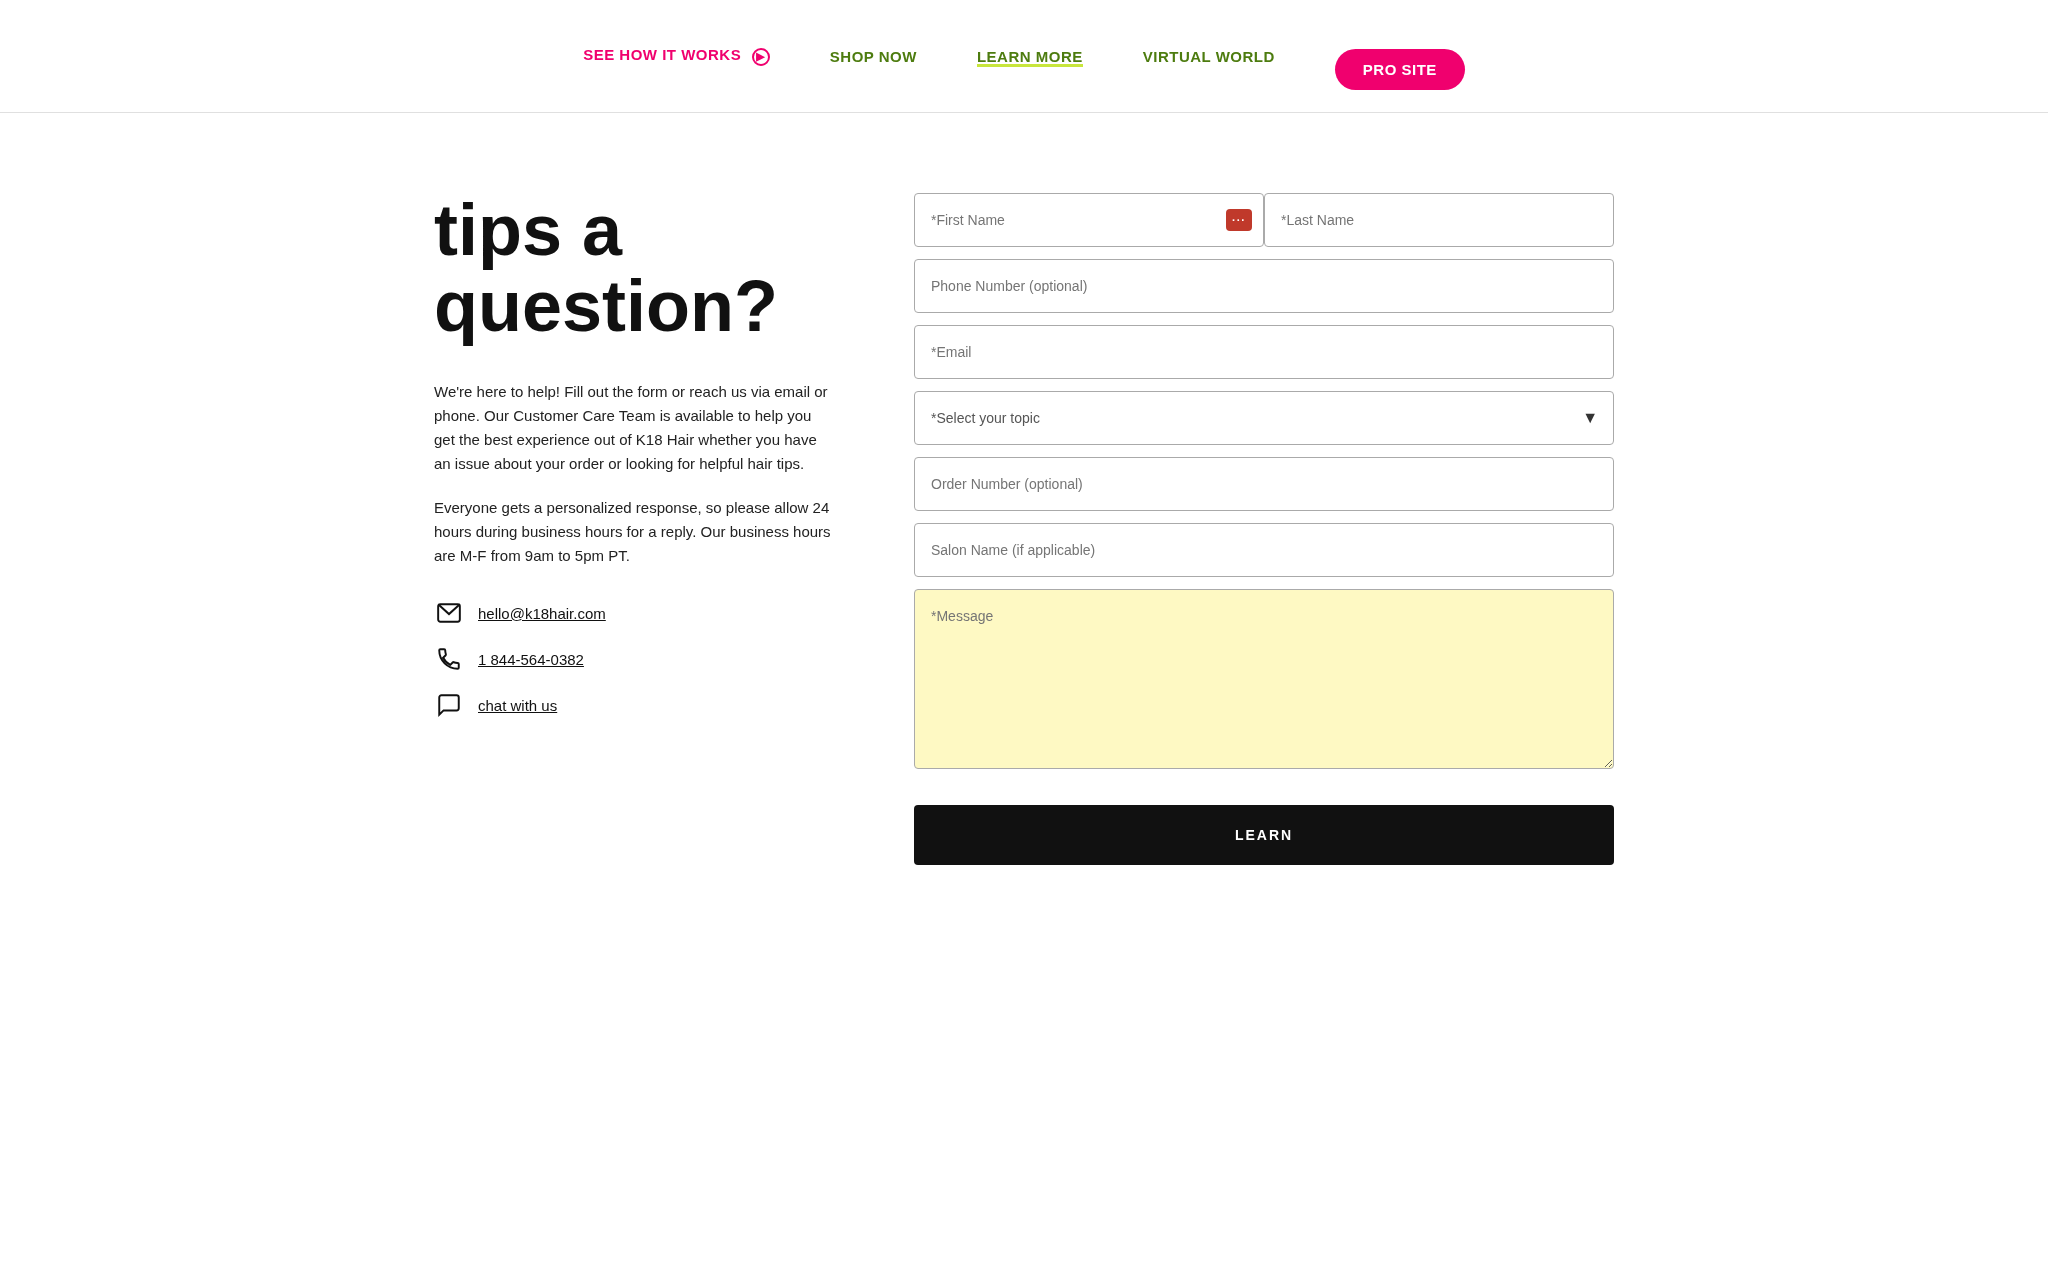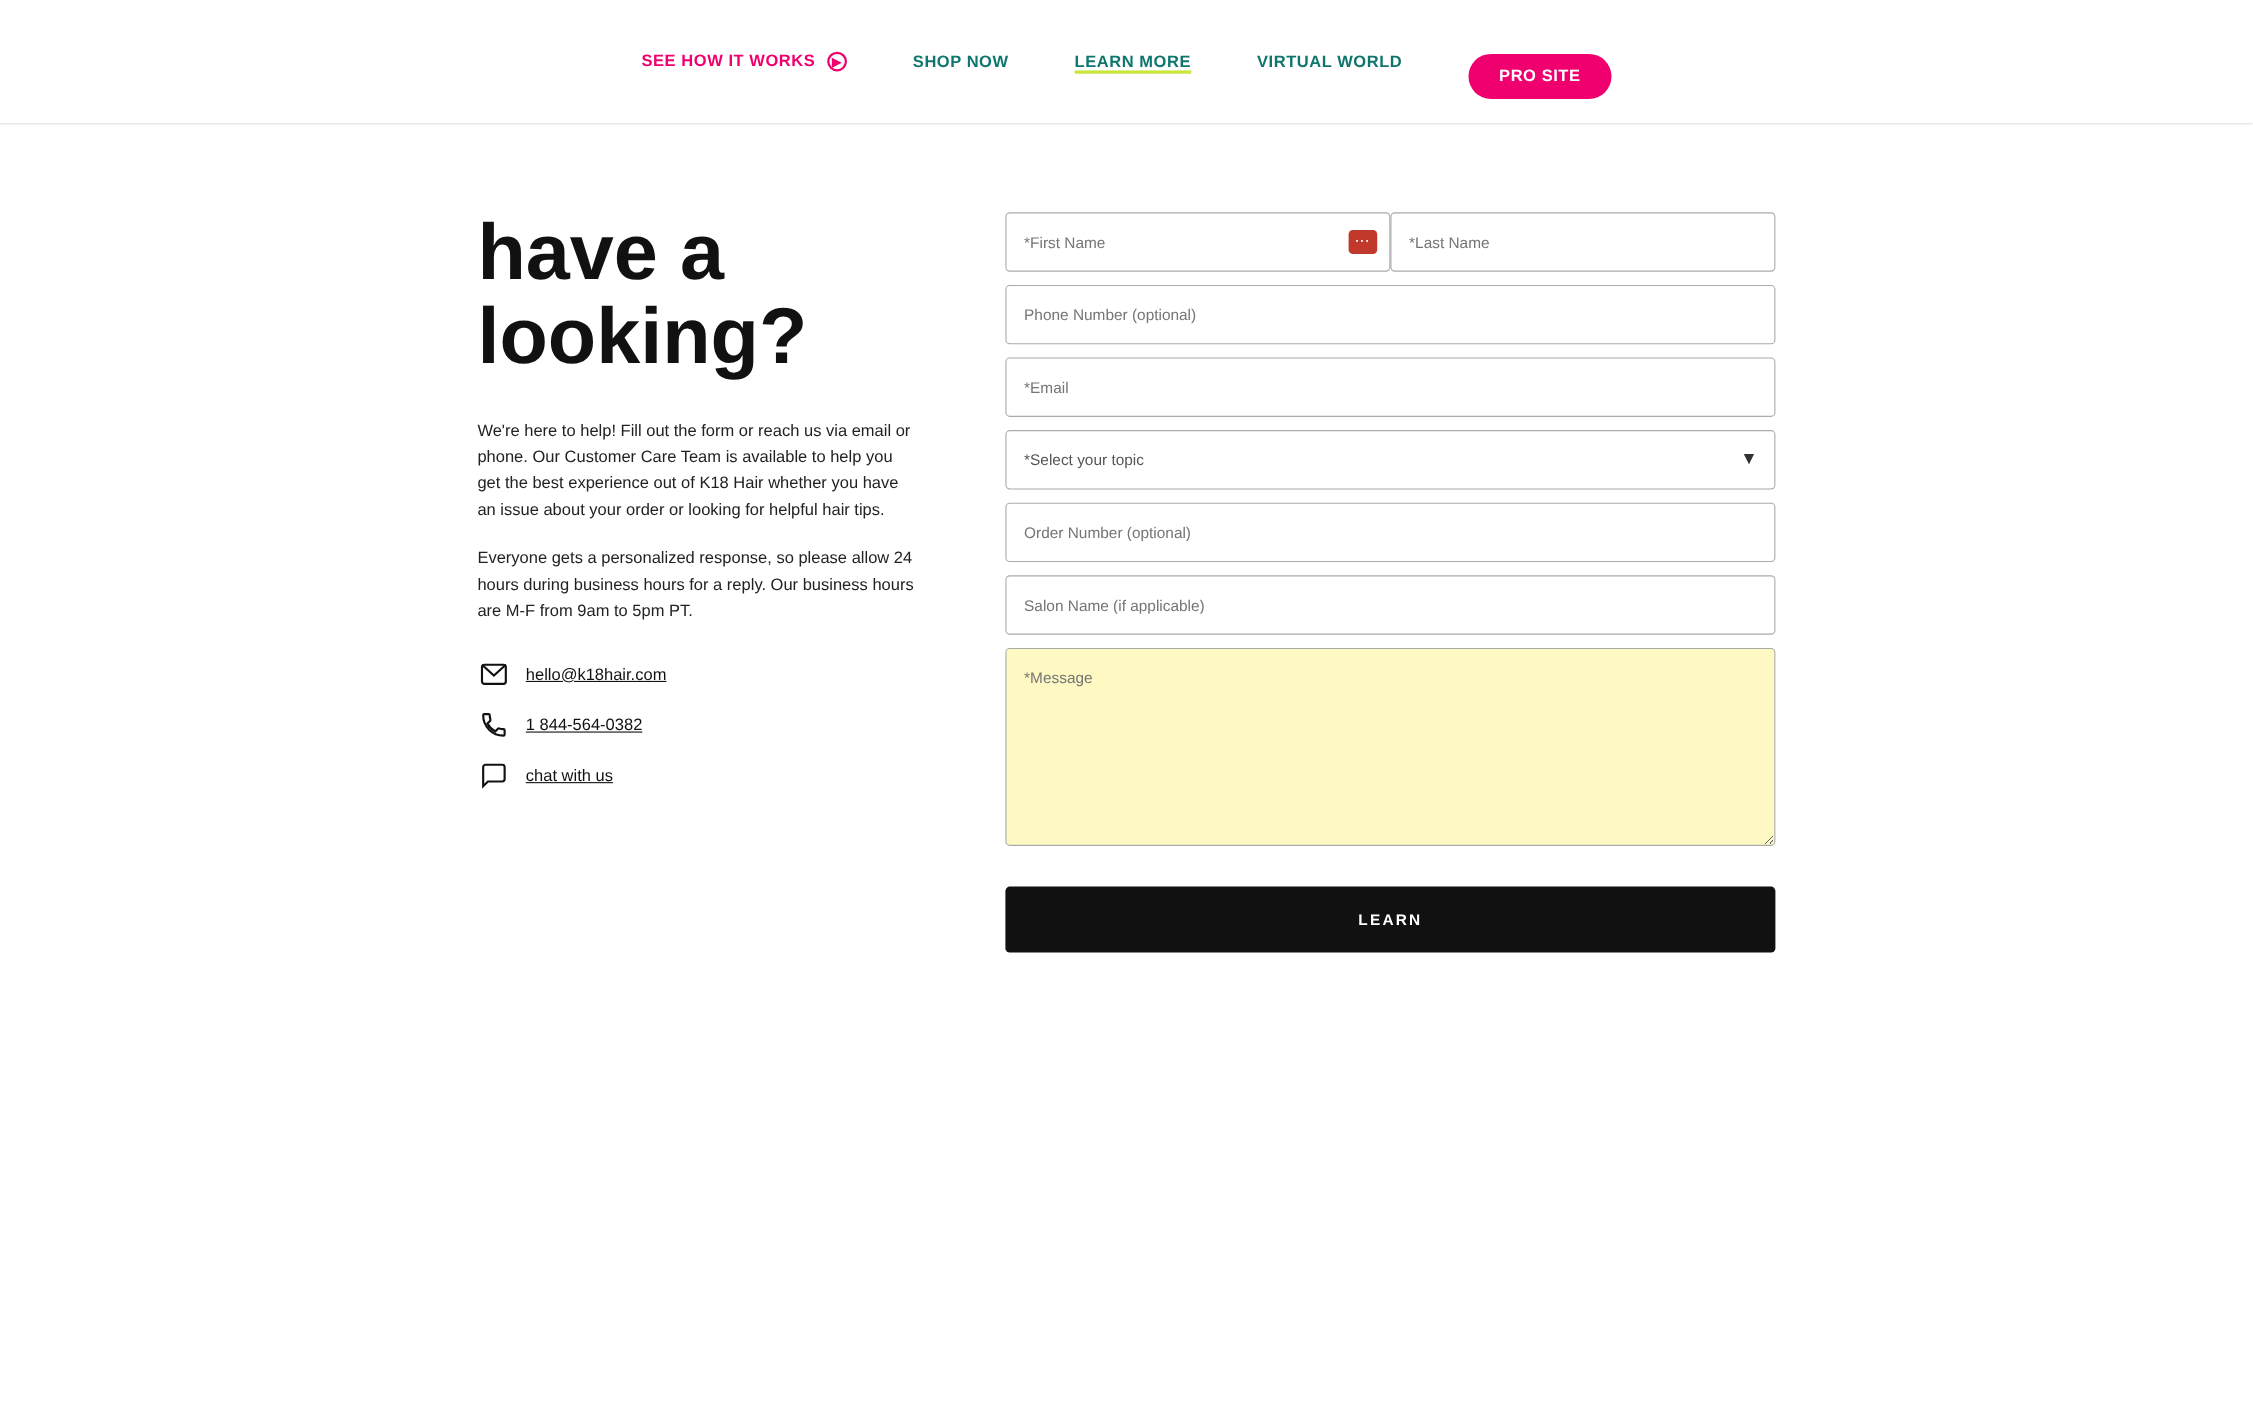--- a/index.html
+++ b/index.html
@@ -16,21 +16,21 @@
       justify-content: center;
       gap: 60px;
       padding: 22px 40px;
       border-bottom: 1px solid #e0e0e0;
       background: #fff;
     }
     .nav-link {
       text-decoration: none;
       font-size: 15px;
       font-weight: 700;
-      color: #0f766e;
+      color: #4d7c0f;
       letter-spacing: 0.5px;
       cursor: pointer;
     }
     .nav-link.pink {
       color: #f0006e;
     }
     .nav-link.learn {
       position: relative;
     }
     .nav-link.learn::after {
@@ -223,21 +223,21 @@
   </a>
   <a class="nav-link">SHOP NOW</a>
   <a class="nav-link learn">LEARN MORE</a>
   <a class="nav-link">VIRTUAL WORLD</a>
   <button class="pro-site-btn">PRO SITE</button>
 </nav>
 
 <div class="main">
 
   <div class="left">
-    <h1>have a looking?</h1>
+    <h1>tips a question?</h1>
     <p>We're here to help! Fill out the form or reach us via email or phone. Our Customer Care Team is available to help you get the best experience out of K18 Hair whether you have an issue about your order or looking for helpful hair tips.</p>
     <p>Everyone gets a personalized response, so please allow 24 hours during business hours for a reply. Our business hours are M-F from 9am to 5pm PT.</p>
 
     <div class="contact-list">
 
       <div class="contact-item">
         <div class="contact-icon">
           <svg viewBox="0 0 24 24">
             <rect x="2" y="4" width="20" height="16" rx="2"></rect>
             <polyline points="2,4 12,13 22,4"></polyline>

